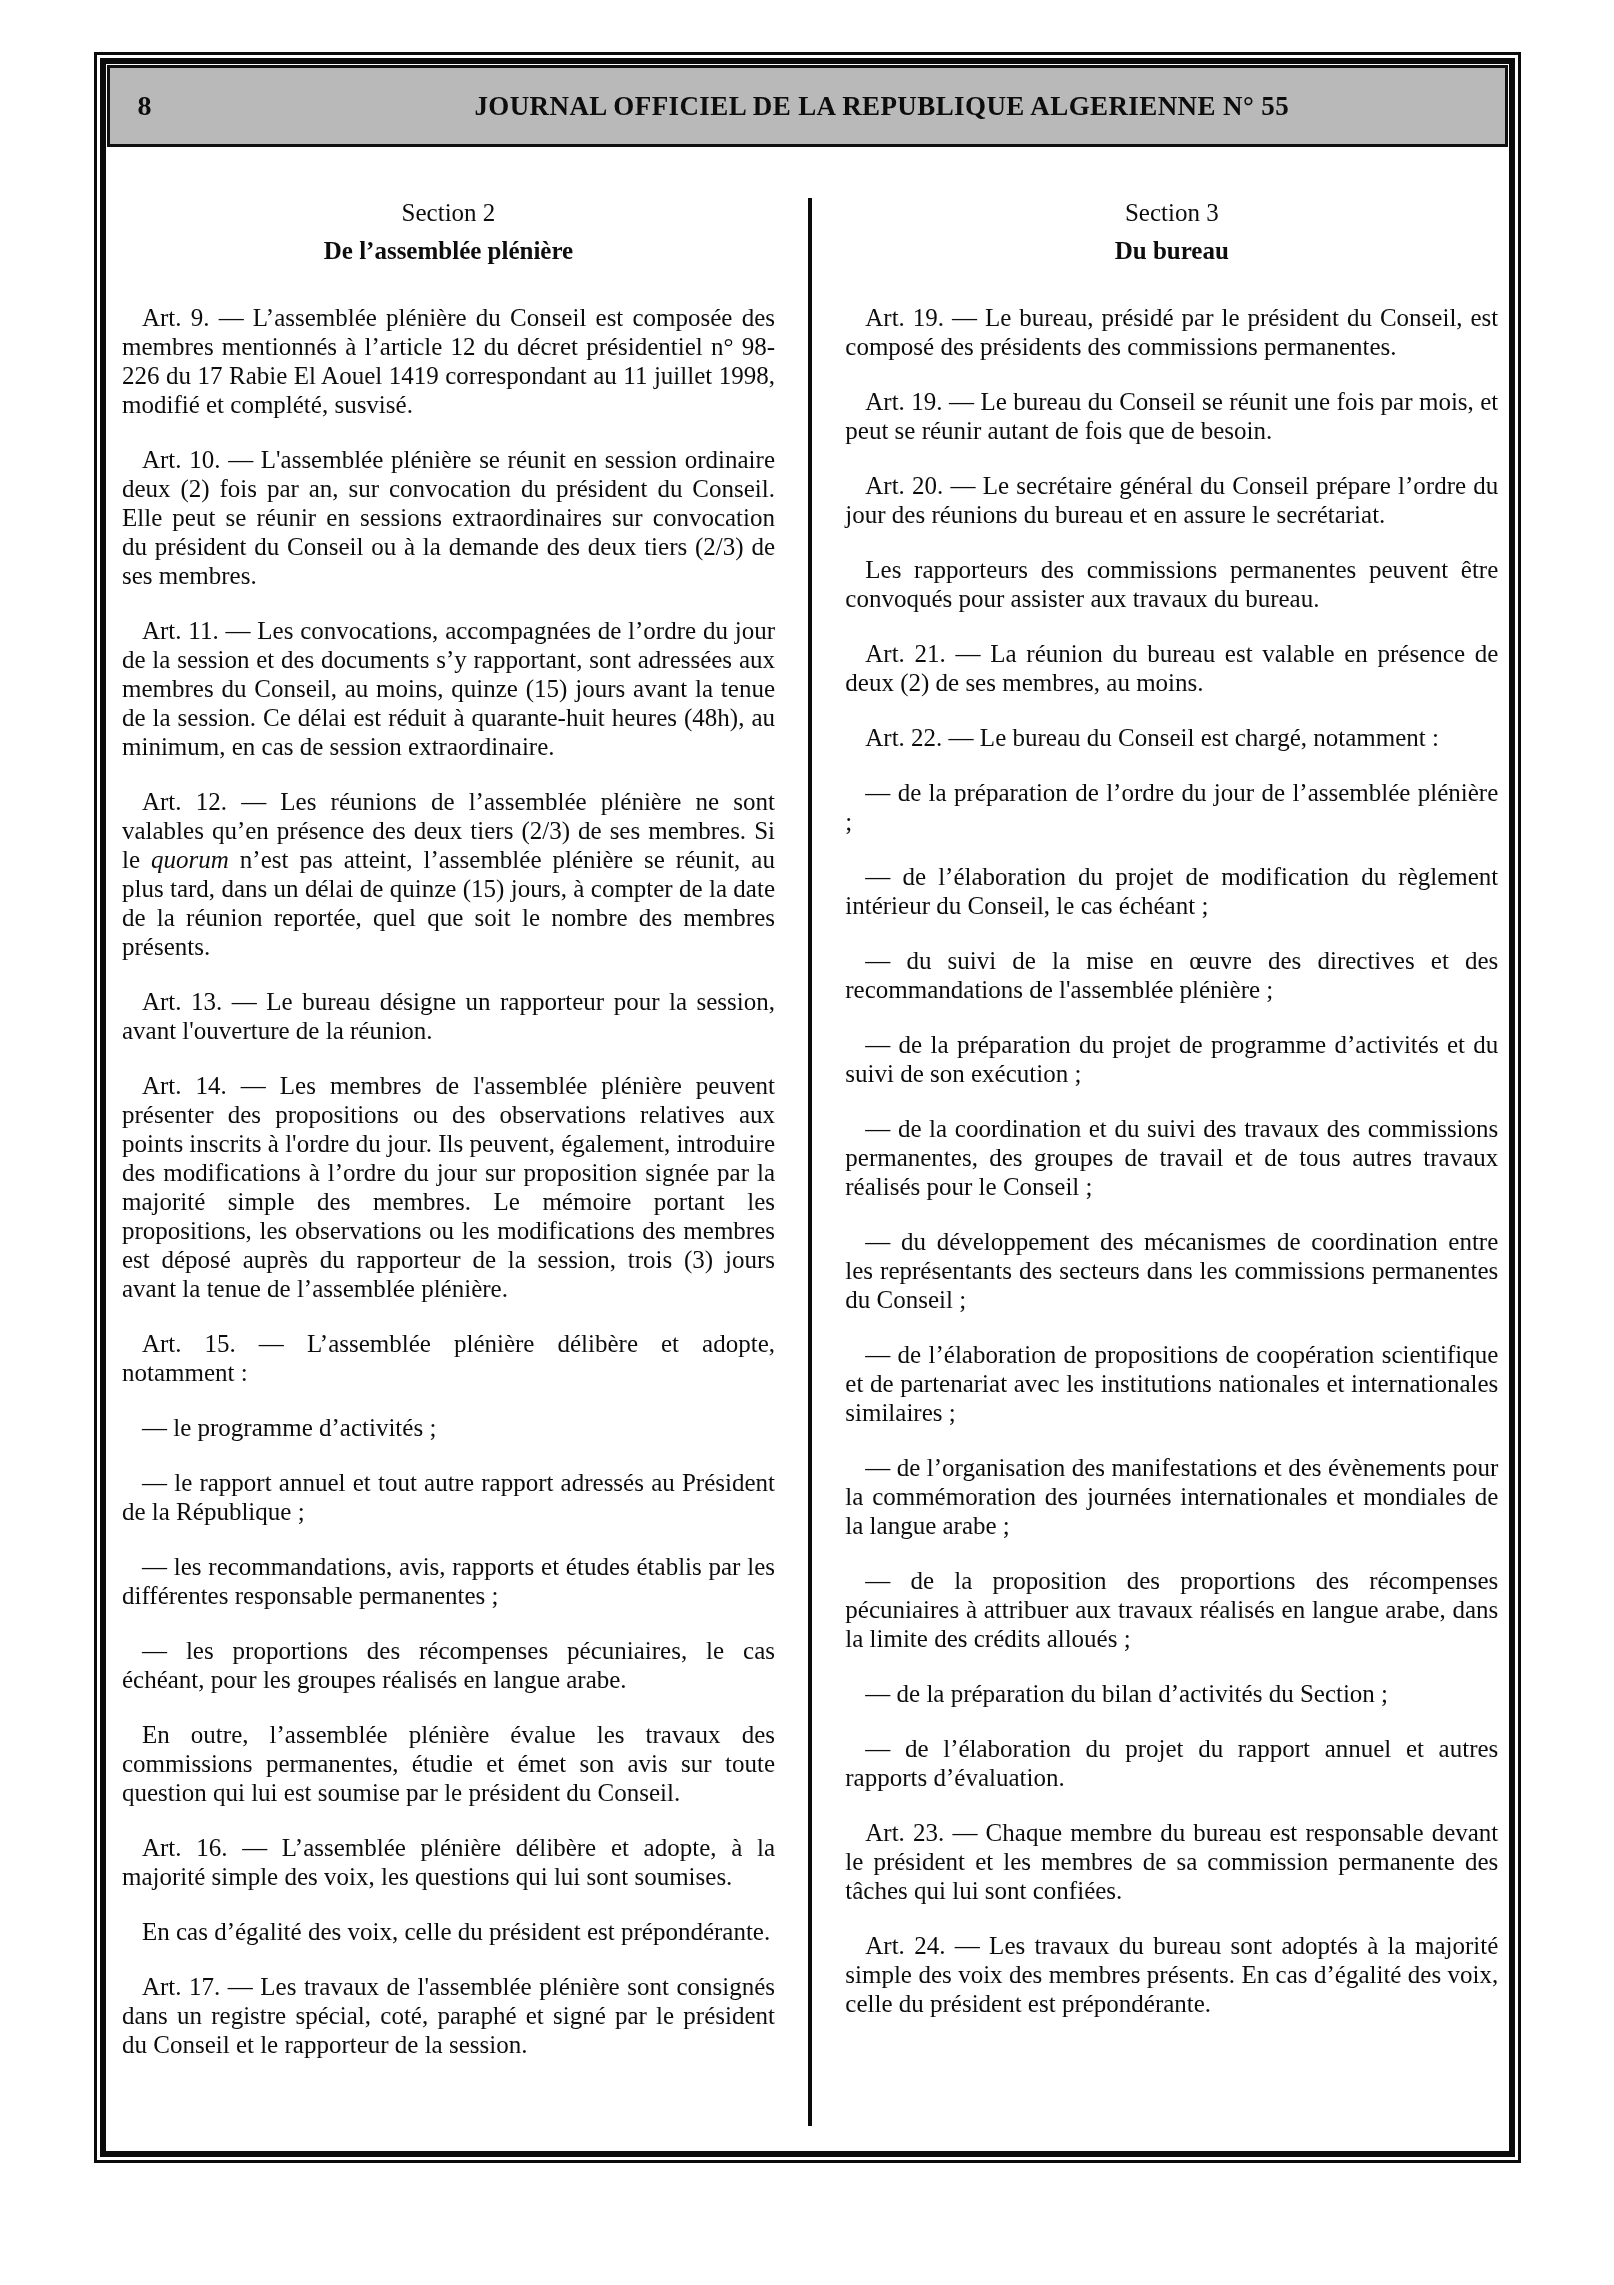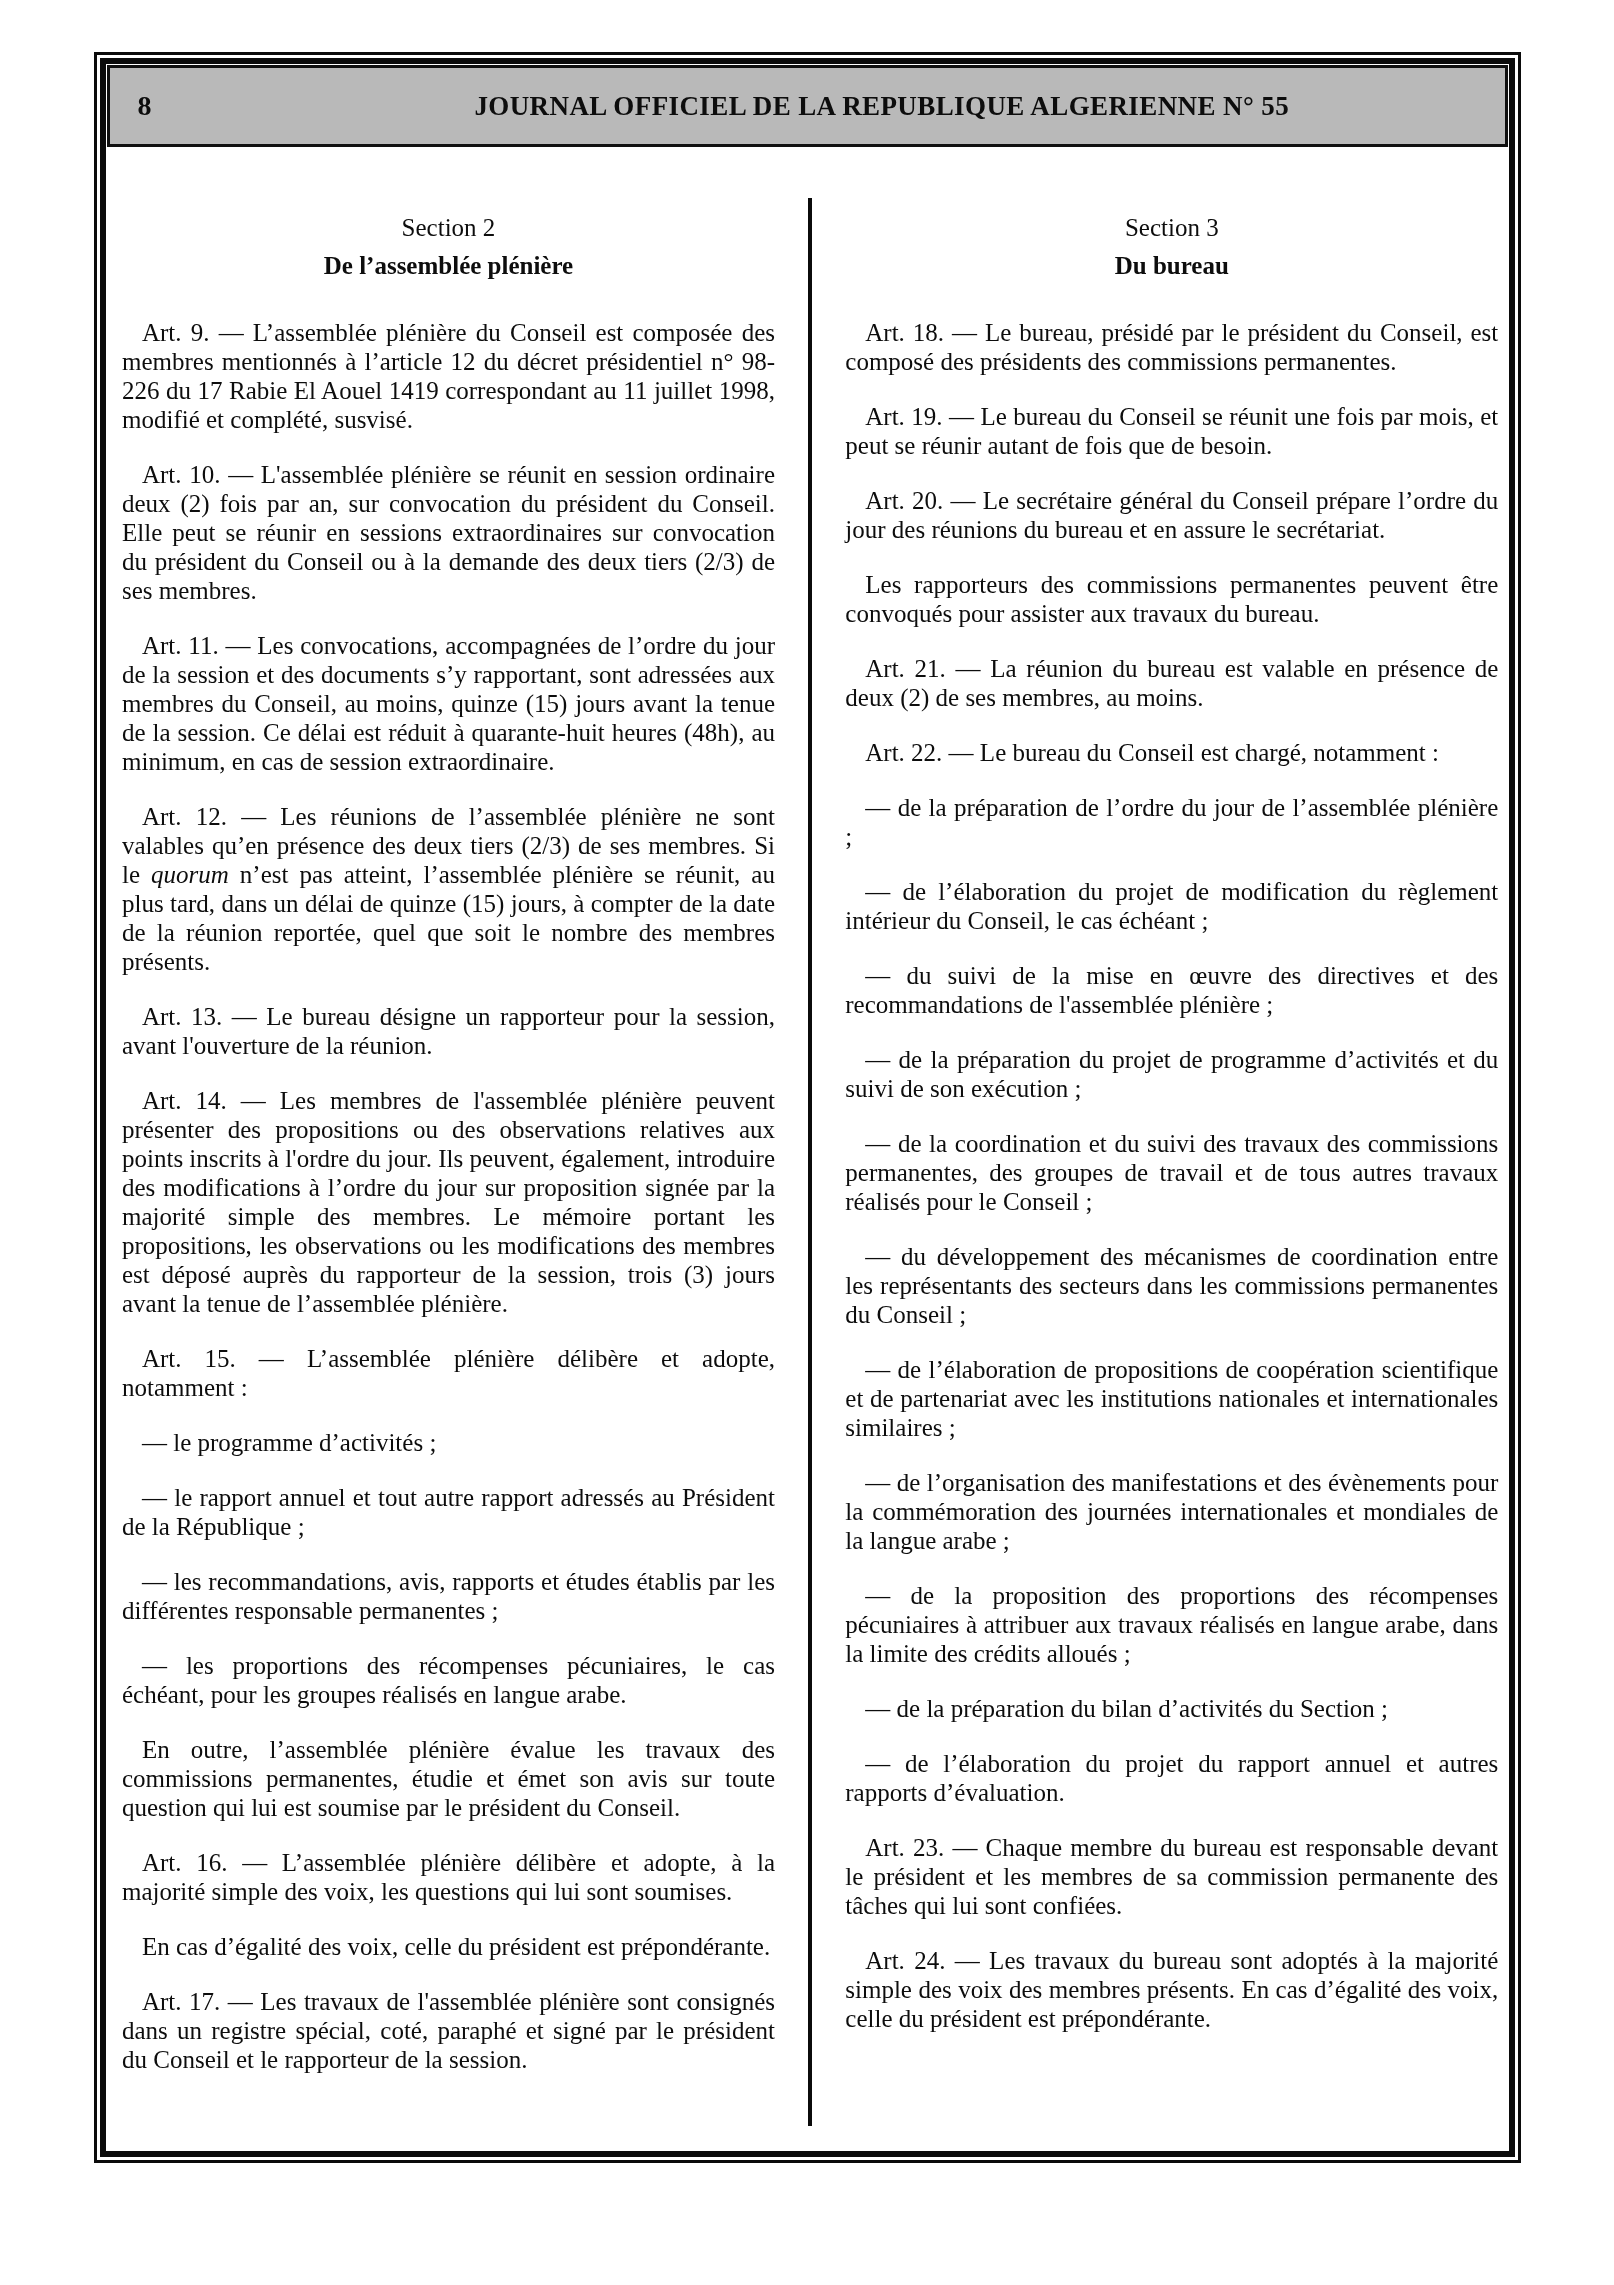--- a/index.html
+++ b/index.html
@@ -68,21 +68,20 @@
     display: flex;
     padding: 49px 11px 25px 16.3px;
     box-sizing: border-box;
   }
   .col {
     width: 653px;
     flex: 0 0 653px;
     font-size: 25px;
     line-height: 29px;
     text-align: justify;
-    margin-top: 15px;
   }
   .col-divider {
     flex: 0 0 3.6px;
     background: #0b0b0b;
     margin: 0 auto;
   }
   .col p {
     margin: 0 0 26px 0;
     text-indent: 20px;
   }
@@ -131,21 +130,21 @@
         <p>Art. 16. — L’assemblée plénière délibère et adopte, à la majorité simple des voix, les questions qui lui sont soumises.</p>
         <p>En cas d’égalité des voix, celle du président est prépondérante.</p>
         <p>Art. 17. — Les travaux de l'assemblée plénière sont consignés dans un registre spécial, coté, paraphé et signé par le président du Conseil et le rapporteur de la session.</p>
       </div>
 
       <div class="col-divider"></div>
 
       <div class="col">
         <p class="section-label">Section 3</p>
         <p class="section-title">Du bureau</p>
-        <p>Art. 18. — Le bureau, présidé par le président du Conseil, est composé des présidents des commissions permanentes.</p>
+        <p>Art. 19. — Le bureau, présidé par le président du Conseil, est composé des présidents des commissions permanentes.</p>
         <p>Art. 19. — Le bureau du Conseil se réunit une fois par mois, et peut se réunir autant de fois que de besoin.</p>
         <p>Art. 20. — Le secrétaire général du Conseil prépare l’ordre du jour des réunions du bureau et en assure le secrétariat.</p>
         <p>Les rapporteurs des commissions permanentes peuvent être convoqués pour assister aux travaux du bureau.</p>
         <p>Art. 21. — La réunion du bureau est valable en présence de deux (2) de ses membres, au moins.</p>
         <p>Art. 22. — Le bureau du Conseil est chargé, notamment :</p>
         <p>— de la préparation de l’ordre du jour de l’assemblée plénière ;</p>
         <p>— de l’élaboration du projet de modification du règlement intérieur du Conseil, le cas échéant ;</p>
         <p>— du suivi de la mise en œuvre des directives et des recommandations de l'assemblée plénière ;</p>
         <p>— de la préparation du projet de programme d’activités et du suivi de son exécution ;</p>
         <p>— de la coordination et du suivi des travaux des commissions permanentes, des groupes de travail et de tous autres travaux réalisés pour le Conseil ;</p>

